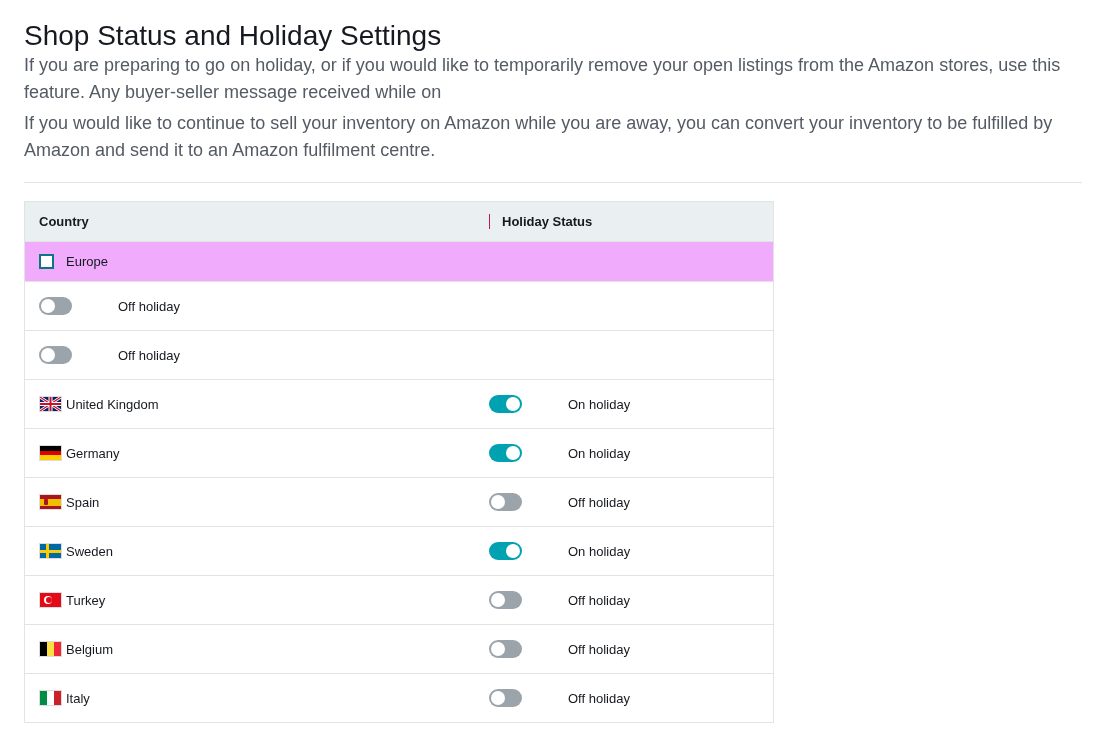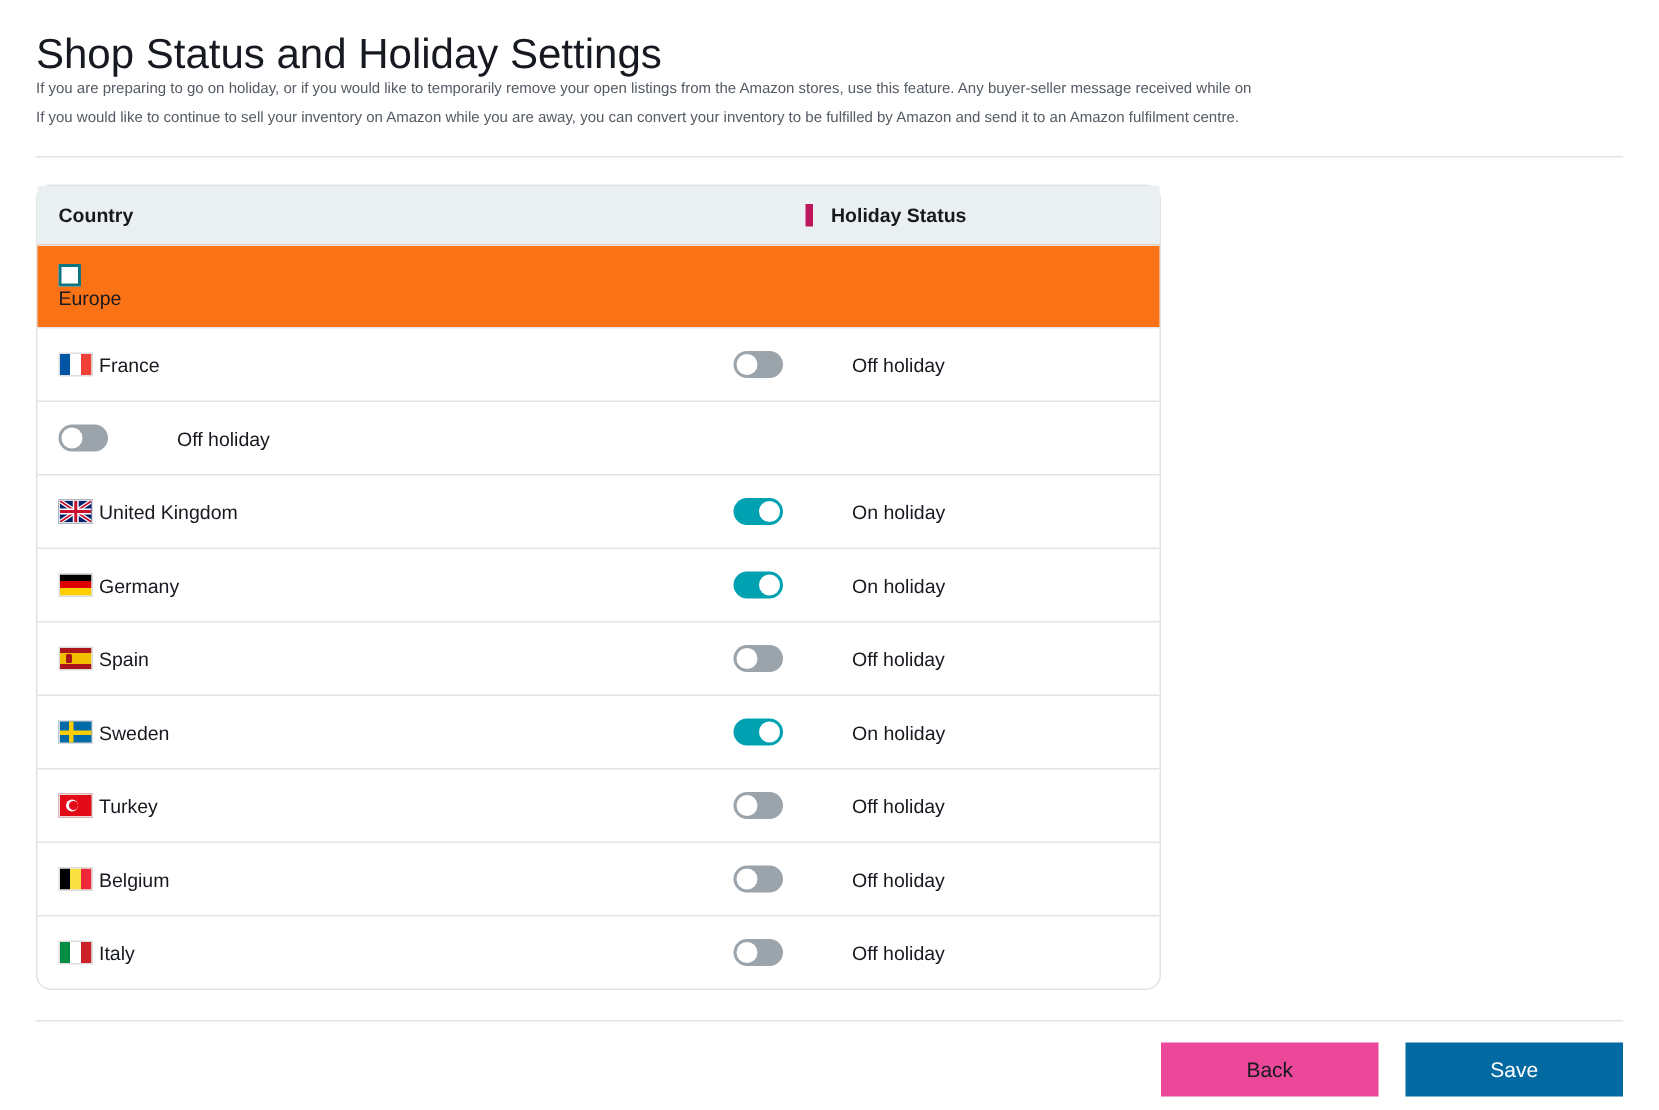--- a/index.html
+++ b/index.html
@@ -12,58 +12,56 @@
       color: #16191f;
       background: #ffffff;
       padding: 20px 24px;
     }
     h1 {
       font-size: 28px;
       font-weight: 400;
       color: #16191f;
     }
     .description {
-      font-size: 10px;
+      font-size: 18px;
       color: #545b64;
       line-height: 1.5;
       margin-bottom: 4px;
     }
     .divider {
       border: none;
       border-top: 1px solid #e3e3e3;
       margin: 18px 0;
     }
     .table-container {
       width: 750px;
       border: 1px solid #e3e3e3;
-      border-radius: 10px;
+      border-radius: 0;
     }
     .table-header {
       display: flex;
       background: #eaf0f1;
       padding: 12px 14px;
       font-weight: 700;
       font-size: 13px;
       color: #16191f;
     }
     .col-country {
       width: 450px;
     }
     .col-status {
       flex: 1;
-      border-left: 5px solid #be185d;
+      border-left: 1px solid #be185d;
       padding-left: 12px;
-      margin-left: 48px;
     }
     .region-row {
       display: flex;
       padding: 12px 14px;
-      background: #f97316;
+      background: #f0abfc;
       border-top: 1px solid #e3e3e3;
-      flex-direction: column;
     }
     .checkbox {
       width: 15px;
       height: 15px;
       border: 2px solid #0d7680;
       background: #ffffff;
       margin-right: 12px;
       cursor: pointer;
     }
     .region-label {
@@ -257,24 +255,20 @@
     <div class="col-status">Holiday Status</div>
   </div>
 
   <div class="region-row">
     <div class="checkbox"></div>
     <span class="region-label">Europe</span>
   </div>
 
   <div id="country-rows">
       <div class="country-row">
-        <div class="country-cell">
-          <span class="flag flag-fr"></span>
-          <span class="country-name">France</span>
-        </div>
         <div class="status-cell">
           <div class="toggle toggle-off"></div>
           <span class="status-label">Off holiday</span>
         </div>
       </div>
       <div class="country-row">
         <div class="status-cell">
           <div class="toggle toggle-off"></div>
           <span class="status-label">Off holiday</span>
         </div>

